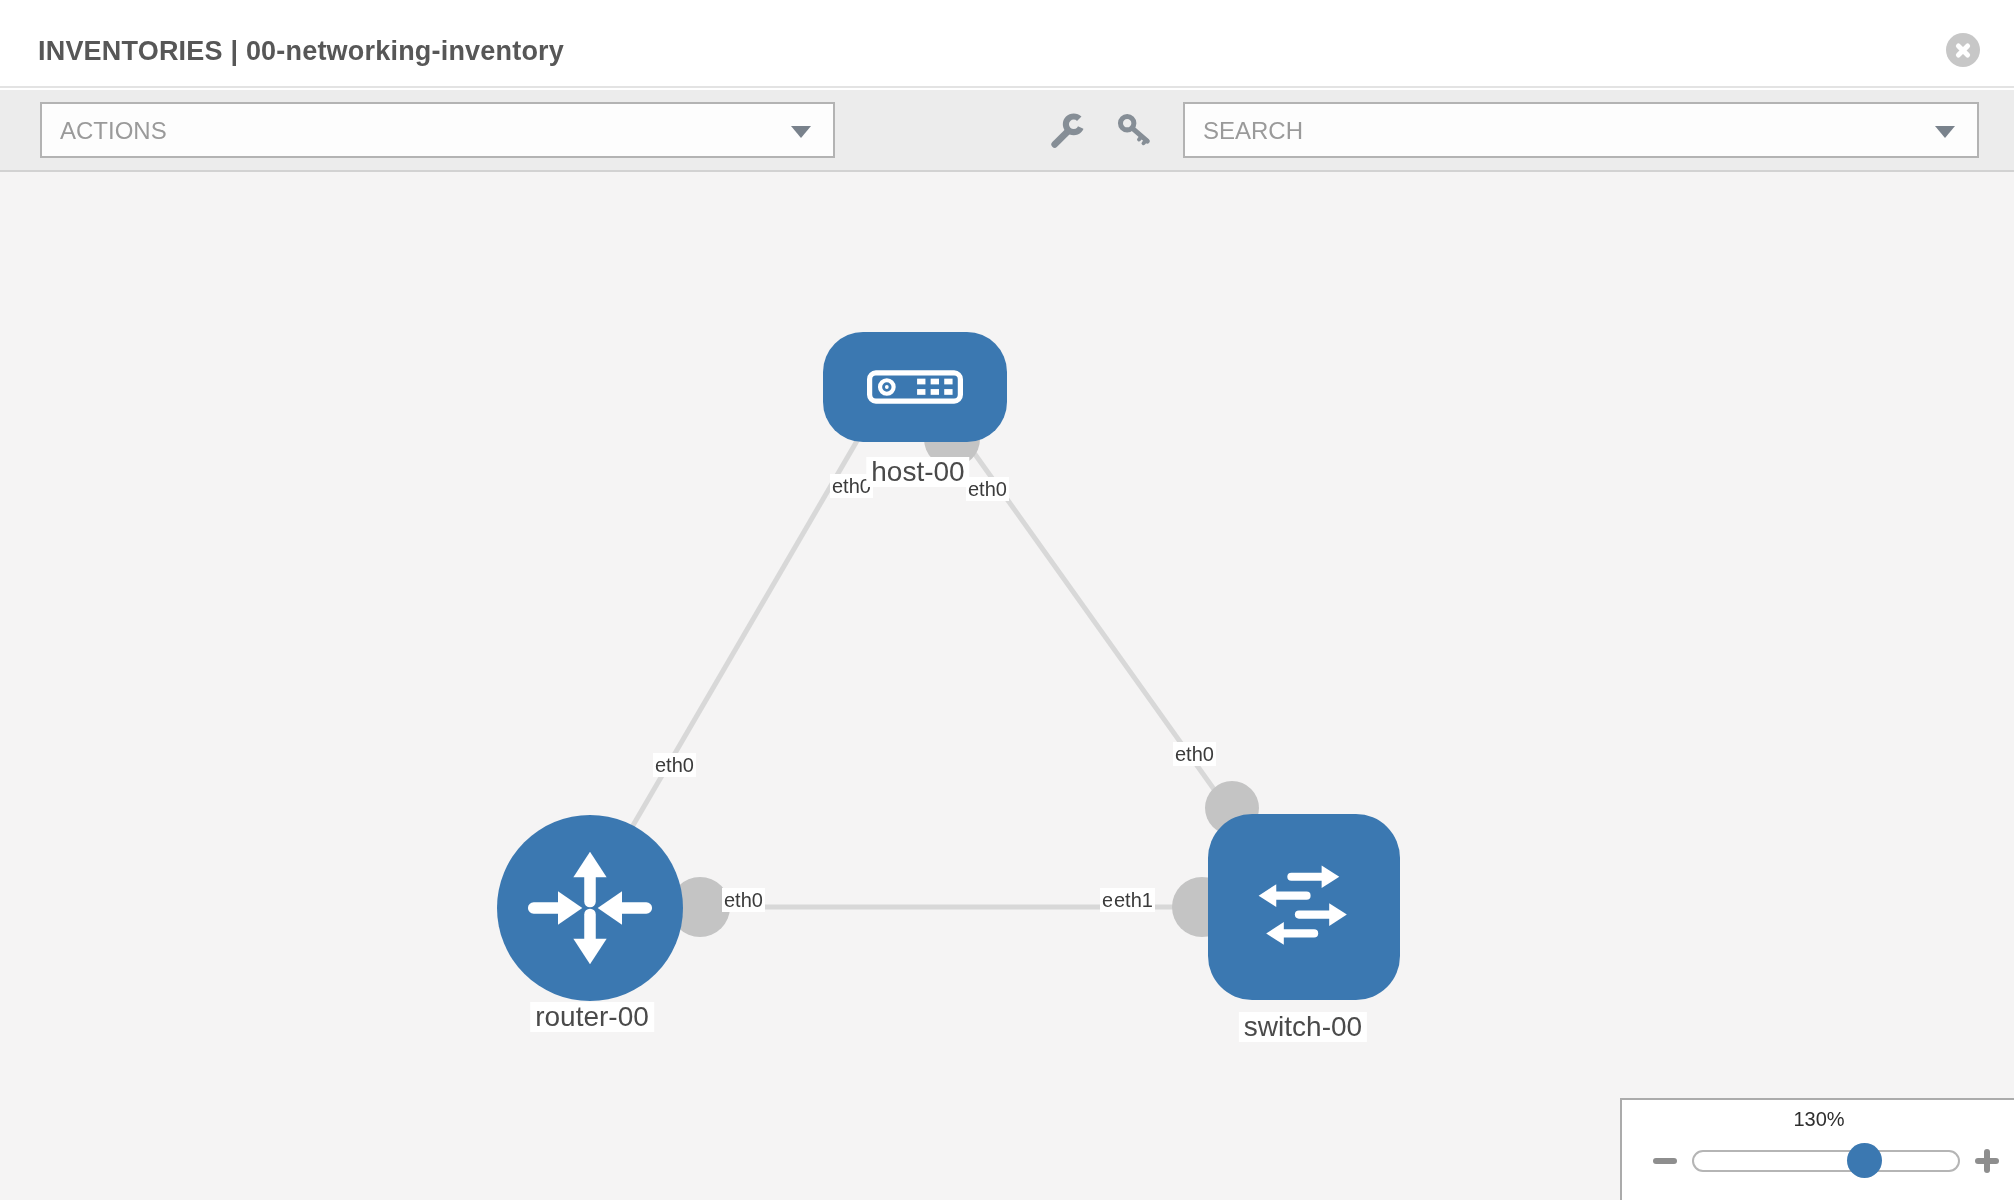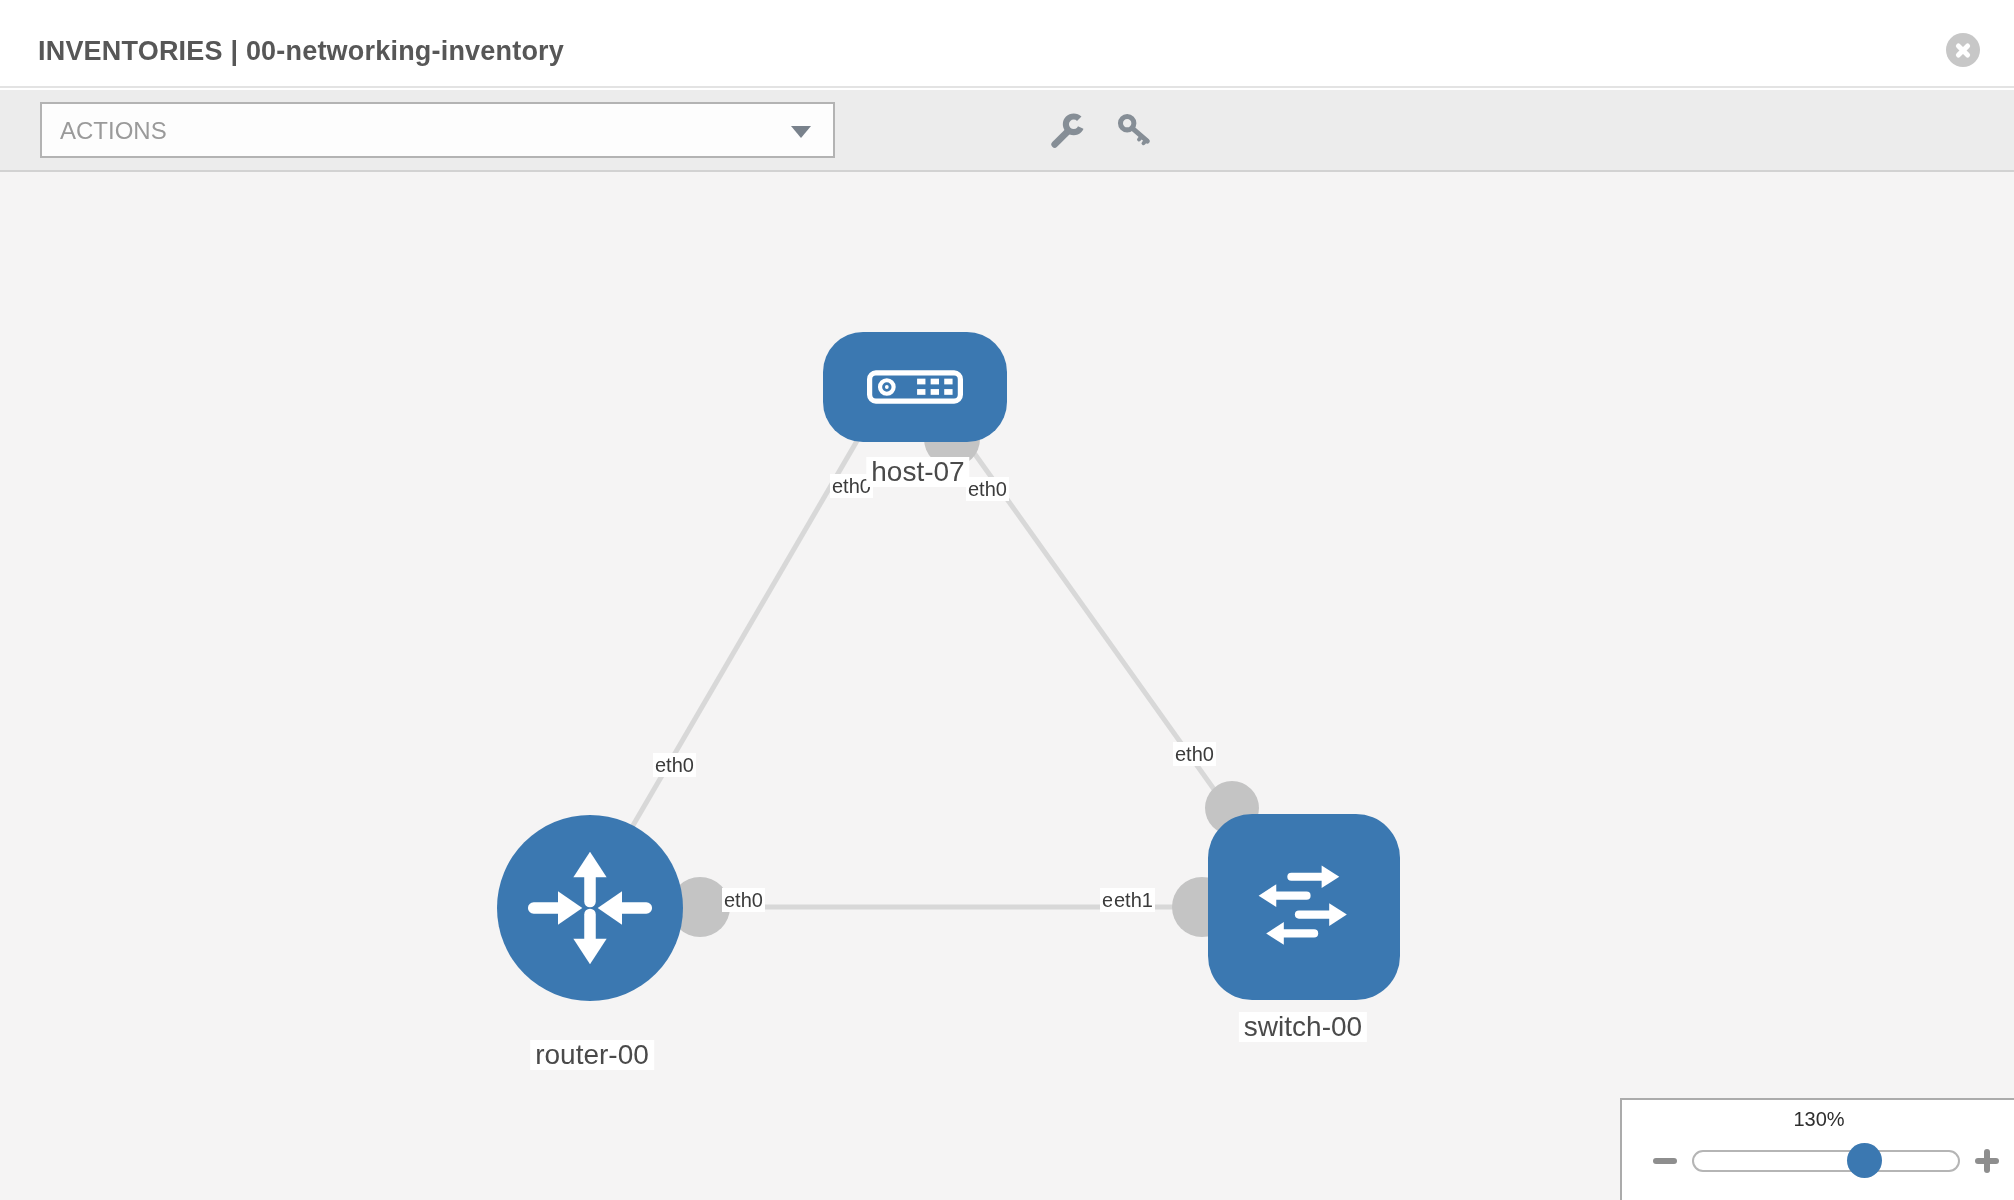--- a/index.html
+++ b/index.html
@@ -44,21 +44,21 @@
   .node { position: absolute; background: #3b78b1; display: flex;
           align-items: center; justify-content: center; cursor: pointer; }
   .node.host   { left: 823px; top: 160px; width: 184px; height: 110px; border-radius: 40px; }
   .node.router { left: 497px; top: 643px; width: 186px; height: 186px; border-radius: 50%; }
   .node.switch { left: 1208px; top: 642px; width: 192px; height: 186px; border-radius: 44px; }
 
   .nlabel { position: absolute; transform: translateX(-50%); background: #fff;
             color: #4a4a4a; font-size: 28px; line-height: 30px; padding: 0 5px;
             white-space: nowrap; z-index: 5; }
   .l-host   { left: 918px;  top: 285px; }
-  .l-router { left: 592px;  top: 868px; }
+  .l-router { left: 592px;  top: 830px; }
   .l-switch { left: 1303px; top: 840px; }
 
   .elabel { position: absolute; background: #fff; color: #3b3b3b; font-size: 20px;
             line-height: 24px; padding: 0 2px; white-space: nowrap; z-index: 4; }
   .e-host-left  { left: 830px;  top: 302px; }
   .e-host-right { left: 966px;  top: 305px; }
   .e-router-mid { left: 653px;  top: 581px; }
   .e-switch-mid { left: 1173px; top: 570px; }
   .e-router-right { left: 722px; top: 716px; }
   .e-overlap-back  { left: 1100px; top: 716px; z-index: 4; }
@@ -113,20 +113,24 @@
 
     <button class="tool-btn key">
       <svg width="38" height="38" viewBox="0 0 34 34">
         <circle cx="10" cy="10" r="6" fill="none" stroke="#868e96" stroke-width="4.5"></circle>
         <line x1="14.5" y1="14.5" x2="28" y2="26" stroke="#868e96" stroke-width="4.5" stroke-linecap="round"></line>
         <line x1="23" y1="21.8" x2="20.6" y2="24.6" stroke="#868e96" stroke-width="3.5" stroke-linecap="round"></line>
         <line x1="27" y1="25.2" x2="24.6" y2="28" stroke="#868e96" stroke-width="3.5" stroke-linecap="round"></line>
       </svg>
     </button>
 
+    <div class="select search">
+      <span class="sel-label">SEARCH</span>
+      <span class="caret"></span>
+    </div>
   </div>
 
   <div class="canvas">
 
     <svg class="edges" width="2014" height="1044" viewBox="0 0 2014 1044">
       <line x1="868" y1="250" x2="600" y2="710" stroke="#d8d8d8" stroke-width="5"></line>
       <line x1="952" y1="250" x2="1248" y2="665" stroke="#d8d8d8" stroke-width="5"></line>
       <line x1="590" y1="735" x2="1305" y2="735" stroke="#d8d8d8" stroke-width="5"></line>
       <circle cx="952" cy="267" r="28" fill="#c4c4c4"></circle>
       <circle cx="700" cy="735" r="30" fill="#c4c4c4"></circle>
@@ -171,21 +175,21 @@
           <line x1="52" y1="41" x2="26" y2="41"></line>
           <polygon points="14,41 28,32 28,50" stroke="none"></polygon>
           <line x1="46" y1="56" x2="72" y2="56"></line>
           <polygon points="84,56 70,47 70,65" stroke="none"></polygon>
           <line x1="58" y1="71" x2="32" y2="71"></line>
           <polygon points="20,71 34,62 34,80" stroke="none"></polygon>
         </g>
       </svg>
     </div>
 
-    <div class="nlabel l-host">host-07</div>
+    <div class="nlabel l-host">host-00</div>
     <div class="nlabel l-router">router-00</div>
     <div class="nlabel l-switch">switch-00</div>
 
     <div class="elabel e-host-left">eth0</div>
     <div class="elabel e-host-right">eth0</div>
     <div class="elabel e-router-mid">eth0</div>
     <div class="elabel e-switch-mid">eth0</div>
     <div class="elabel e-router-right">eth0</div>
     <div class="elabel e-overlap-back">eth0</div>
     <div class="elabel e-overlap-front">eth1</div>

